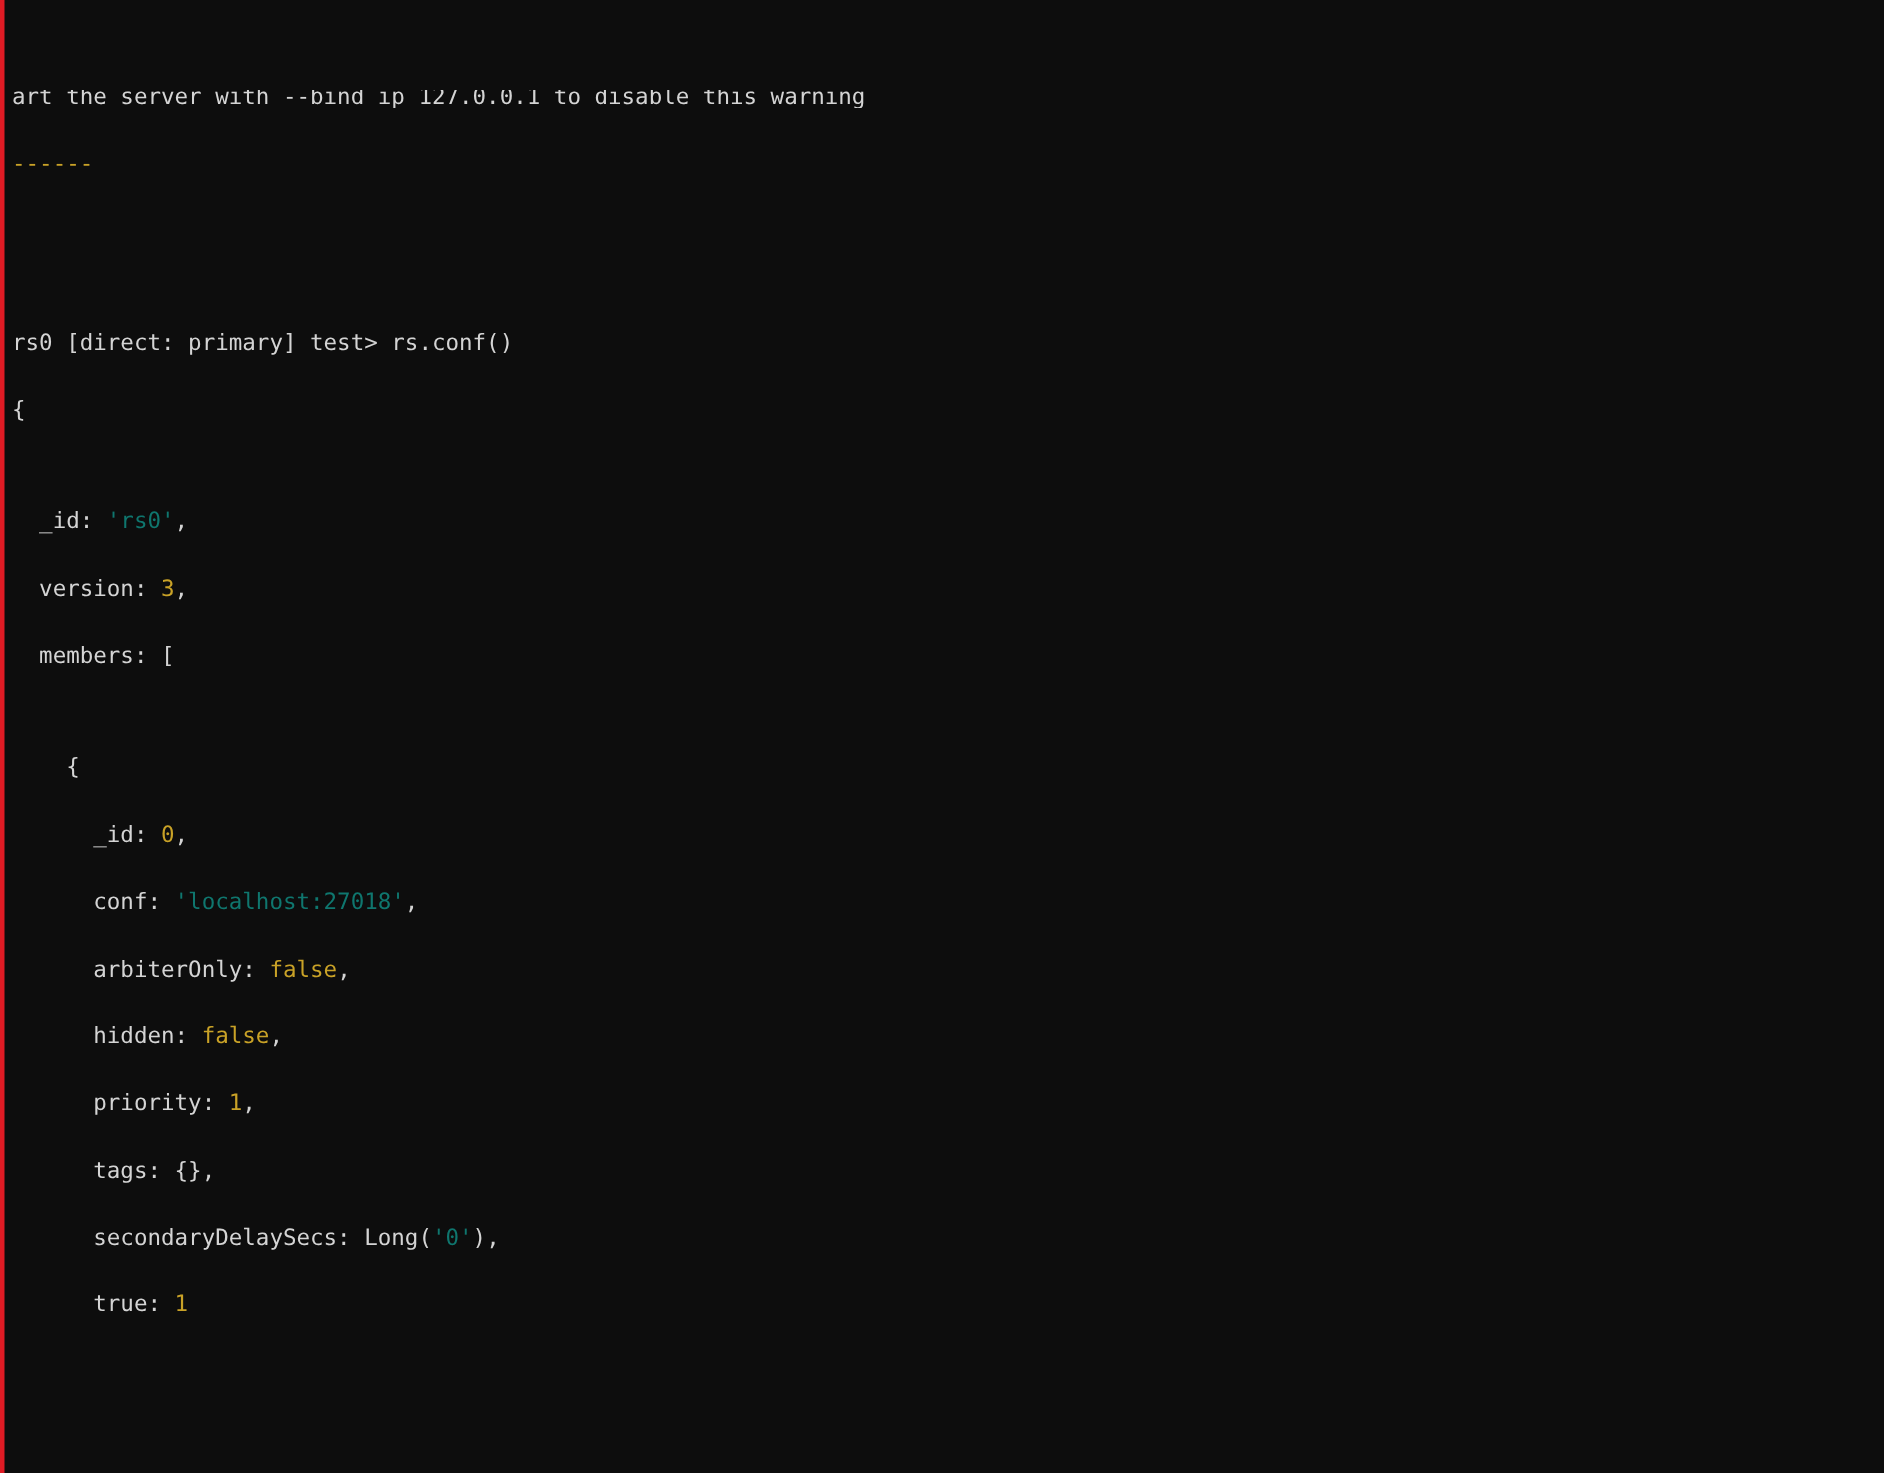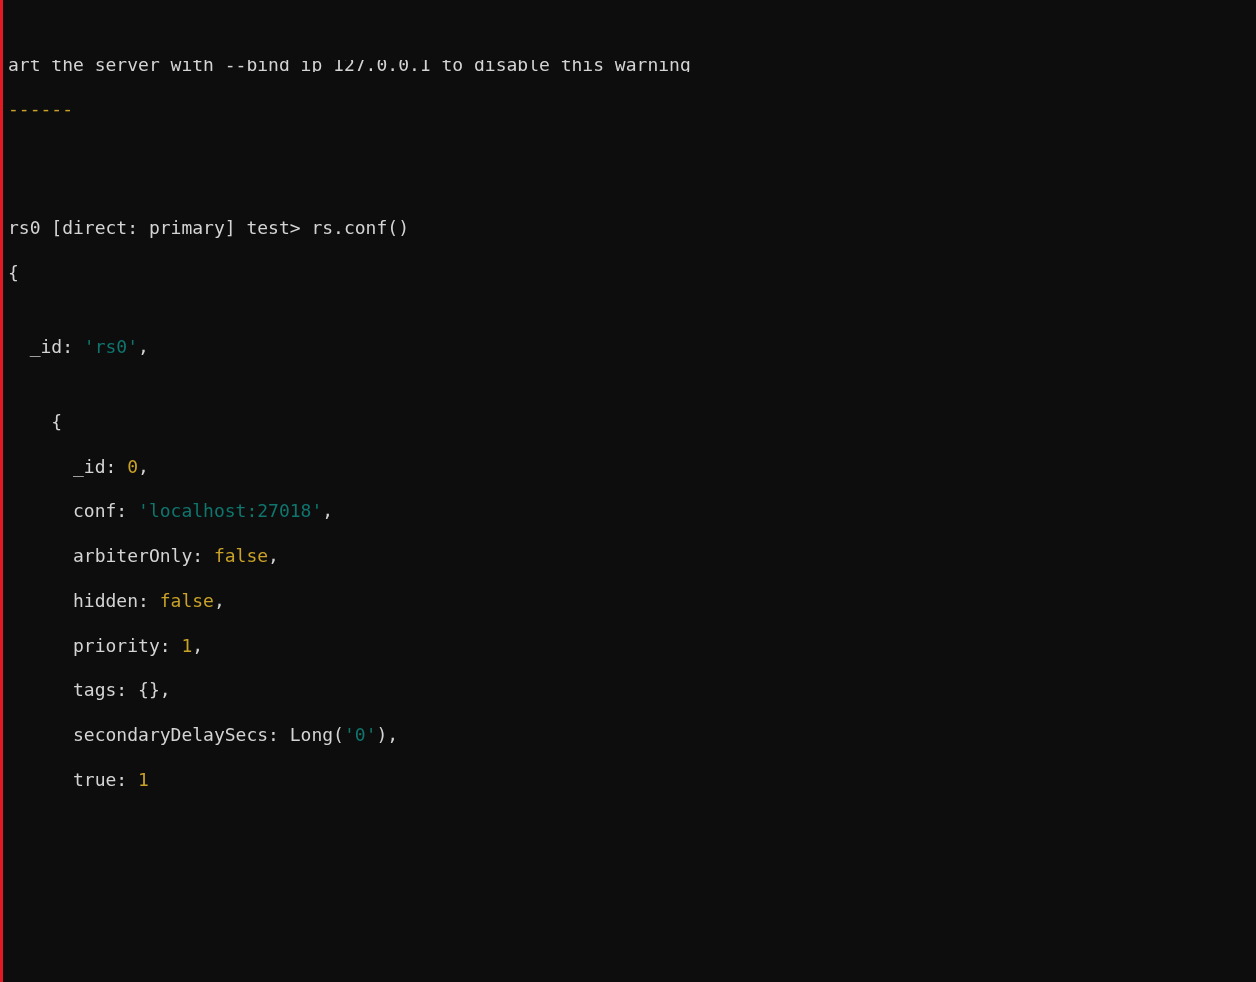--- a/index.html
+++ b/index.html
@@ -8,21 +8,21 @@
     padding: 0;
     background: #0d0d0d;
   }
   #terminal {
     position: relative;
     width: 1256px;
     height: 982px;
     background: #0d0d0d;
     overflow: hidden;
     font-family: "DejaVu Sans Mono", "Liberation Mono", monospace;
-    font-size: 18px;
+    font-size: 15px;
     line-height: 14.92px;
     letter-spacing: 0px;
     -webkit-font-smoothing: antialiased;
   }
   
   #edge-bar {
     position: absolute;
     left: 0;
     top: 0;
     width: 3px;
@@ -67,20 +67,22 @@
     <span class="ln clipped"><span class="plain">art the server with --bind_ip 127.0.0.1 to disable this warning</span></span>
     <span class="ln"><span class="dash">------</span></span>
     <span class="ln"> </span>
 
     
     <span class="ln"><span class="plain">rs0 [direct: primary] test&gt; rs.conf()</span></span>
     <span class="ln"><span class="plain">{</span></span>
 
     
     <span class="ln"><span class="plain">  _id: </span><span class="str">'rs0'</span><span class="plain">,</span></span>
+    <span class="ln"><span class="plain">  version: </span><span class="num">3</span><span class="plain">,</span></span>
+    <span class="ln"><span class="plain">  members: [</span></span>
 
     
     <span class="ln"><span class="plain">    {</span></span>
     <span class="ln"><span class="plain">      _id: </span><span class="num">0</span><span class="plain">,</span></span>
     <span class="ln"><span class="plain">      conf: </span><span class="str">'localhost:27018'</span><span class="plain">,</span></span>
     <span class="ln"><span class="plain">      arbiterOnly: </span><span class="bool">false</span><span class="plain">,</span></span>
     <span class="ln"><span class="plain">      hidden: </span><span class="bool">false</span><span class="plain">,</span></span>
     <span class="ln"><span class="plain">      priority: </span><span class="num">1</span><span class="plain">,</span></span>
     <span class="ln"><span class="plain">      tags: {},</span></span>
     <span class="ln"><span class="plain">      secondaryDelaySecs: Long(</span><span class="str">'0'</span><span class="plain">),</span></span>

